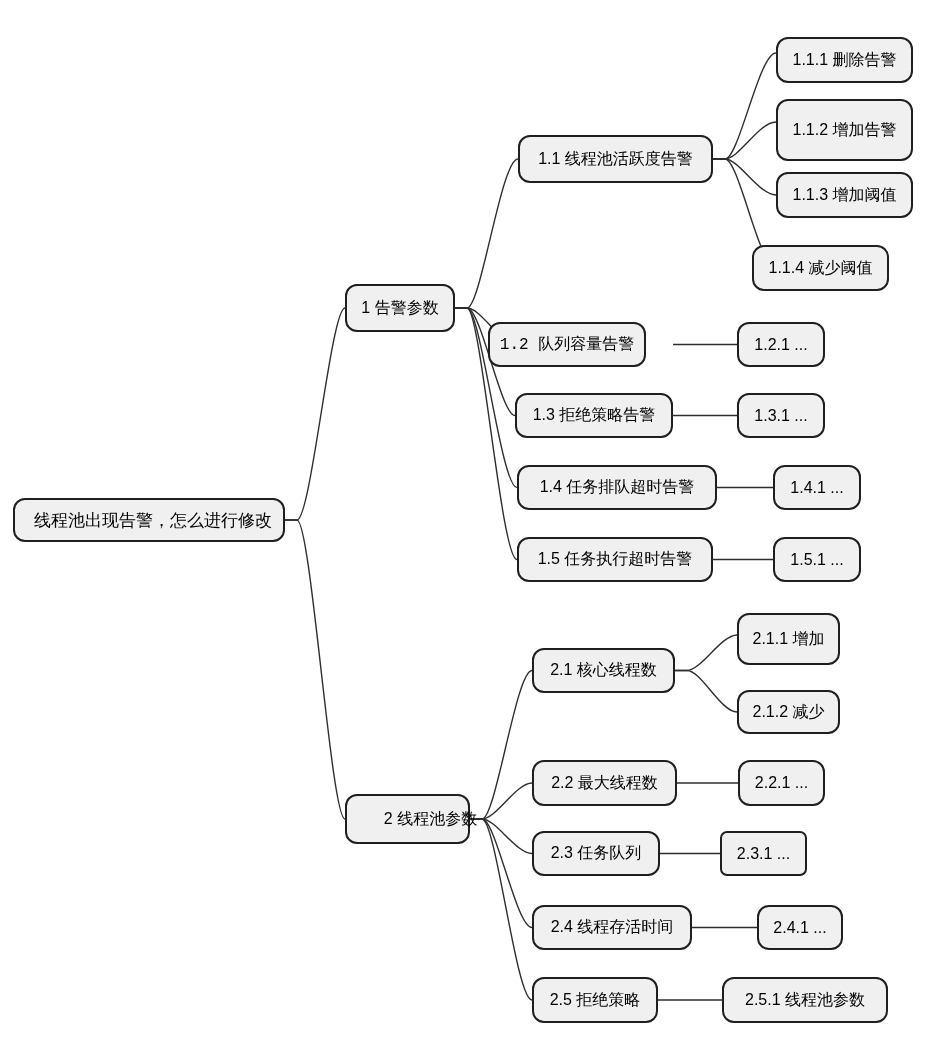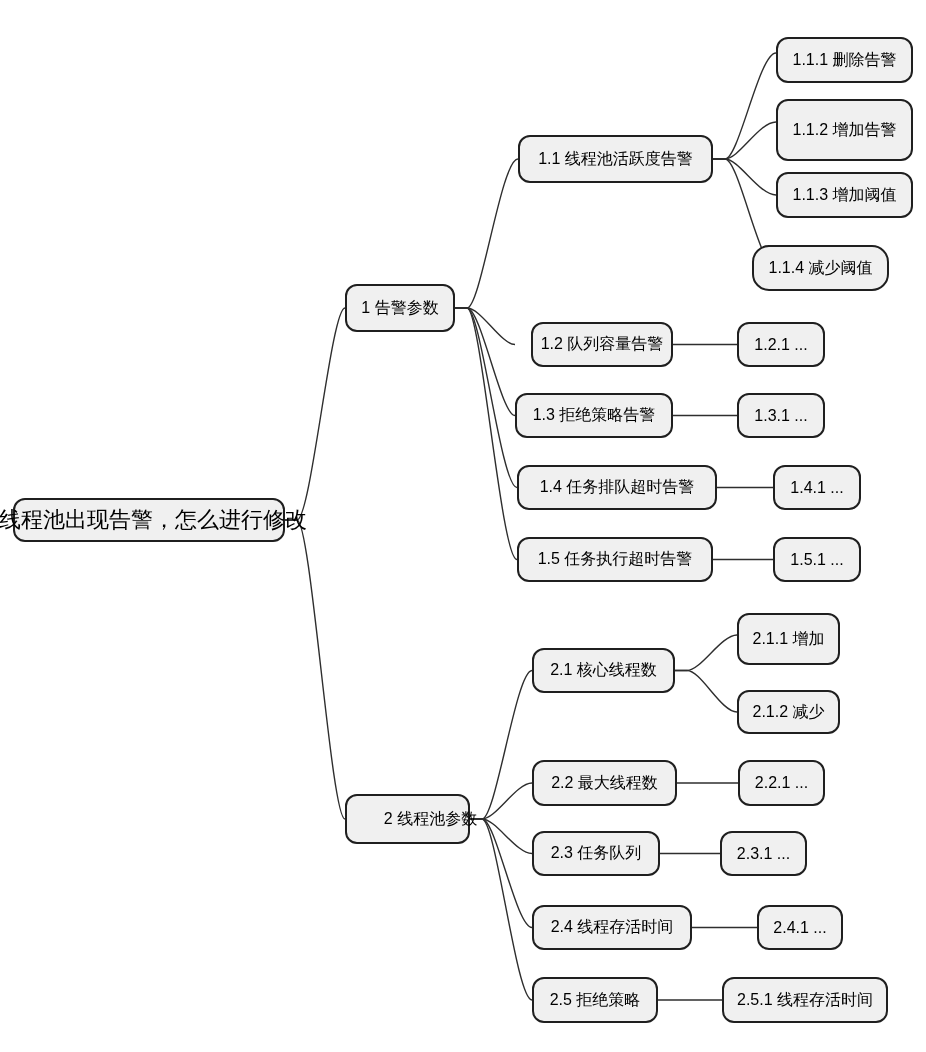--- a/index.html
+++ b/index.html
@@ -37,21 +37,21 @@
     border-radius: 12px;
     color: var(--text);
     font-size: 16px;
     display: flex;
     align-items: center;
     justify-content: center;
     white-space: nowrap;
     cursor: default;
   }
   .lvl0, .lvl1 { border-width: 2.5px; }
-  .lvl0 { font-size: 22px; padding-left: 8px; }
+  .lvl0 { font-size: 17px; padding-left: 8px; }
 </style>
 </head>
 <body>
 
 <div class="canvas">
 
   <svg class="edges" id="edges">
       <path d="M 285 520 h 12 C 311 520 331 308 345 308"></path>
       <path d="M 455 308 h 12 C 481 308 501 159 518 159"></path>
       <path d="M 713 159 h 12 C 739 159 759 53 776 53"></path>
@@ -85,23 +85,23 @@
   <div class="node lvl1" id="node-1" style="left:345px; top:284px; width:110px; height:48px;">1 告警参数</div>
 
   <div class="node" id="node-1-1" style="left:518px; top:135px; width:195px; height:48px;">1.1 线程池活跃度告警</div>
 
   <div class="node" id="node-1-1-1" style="left:776px; top:30px; width:137px; height:46px;margin-top:7px;">1.1.1 删除告警</div>
 
   <div class="node" id="node-1-1-2" style="left:776px; top:99px; width:137px; height:62px;">1.1.2 增加告警</div>
 
   <div class="node" id="node-1-1-3" style="left:776px; top:172px; width:137px; height:46px;">1.1.3 增加阈值</div>
 
-  <div class="node" id="node-1-1-4" style="left:752px; top:245px; width:137px; height:46px;border-radius:17px;">1.1.4 减少阈值</div>
+  <div class="node" id="node-1-1-4" style="left:752px; top:245px; width:137px; height:46px;">1.1.4 减少阈值</div>
 
-  <div class="node" id="node-1-2" style="left:531px; top:322px; width:142px; height:45px;">1.2 队列容量告警</div>
+  <div class="node" id="node-1-2" style="left:488px; top:322px; width:158px; height:45px;font-family:Liberation Mono, monospace;">1.2 队列容量告警</div>
 
   <div class="node" id="node-1-2-1" style="left:737px; top:322px; width:88px; height:45px;">1.2.1 ...</div>
 
   <div class="node" id="node-1-3" style="left:515px; top:393px; width:158px; height:45px;">1.3 拒绝策略告警</div>
 
   <div class="node" id="node-1-3-1" style="left:737px; top:393px; width:88px; height:45px;">1.3.1 ...</div>
 
   <div class="node" id="node-1-4" style="left:517px; top:465px; width:200px; height:45px;">1.4 任务排队超时告警</div>
 
   <div class="node" id="node-1-4-1" style="left:773px; top:465px; width:88px; height:45px;">1.4.1 ...</div>
@@ -117,23 +117,23 @@
   <div class="node" id="node-2-1-1" style="left:737px; top:613px; width:103px; height:52px;">2.1.1 增加</div>
 
   <div class="node" id="node-2-1-2" style="left:737px; top:690px; width:103px; height:44px;">2.1.2 减少</div>
 
   <div class="node" id="node-2-2" style="left:532px; top:760px; width:145px; height:46px;">2.2 最大线程数</div>
 
   <div class="node" id="node-2-2-1" style="left:738px; top:760px; width:87px; height:46px;">2.2.1 ...</div>
 
   <div class="node" id="node-2-3" style="left:532px; top:831px; width:128px; height:45px;">2.3 任务队列</div>
 
-  <div class="node" id="node-2-3-1" style="left:720px; top:831px; width:87px; height:45px;">2.3.1 ...</div>
+  <div class="node" id="node-2-3-1" style="left:720px; top:831px; width:87px; height:45px;border-radius:7px;">2.3.1 ...</div>
 
   <div class="node" id="node-2-4" style="left:532px; top:905px; width:160px; height:45px;">2.4 线程存活时间</div>
 
   <div class="node" id="node-2-4-1" style="left:757px; top:905px; width:86px; height:45px;">2.4.1 ...</div>
 
   <div class="node" id="node-2-5" style="left:532px; top:977px; width:126px; height:46px;text-align:right;">2.5 拒绝策略</div>
 
-  <div class="node" id="node-2-5-1" style="left:722px; top:977px; width:166px; height:46px;">2.5.1 线程存活时间</div>
+  <div class="node" id="node-2-5-1" style="left:722px; top:977px; width:166px; height:46px;">2.5.1 线程池参数</div>
 
 </div>
 
 </body></html>

